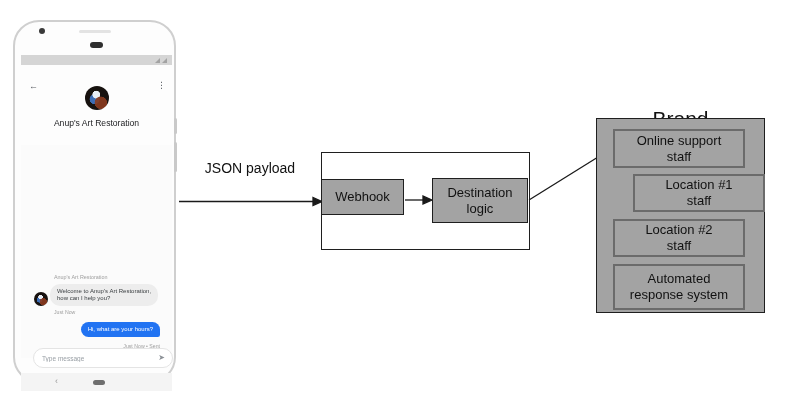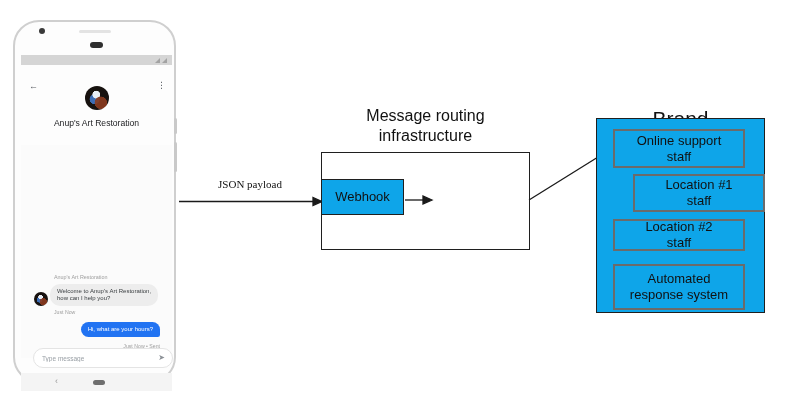--- a/index.html
+++ b/index.html
@@ -48,34 +48,34 @@
                   font-size:6.5px;color:#3c4043;padding:0 0 0 8px;}
   .composer-input::placeholder{color:#9aa0a6;}
   .send{font-size:8px;color:#8b9096;padding-right:7px;line-height:8px;}
   .navbar{position:absolute;left:0;top:318px;width:151px;height:18px;background:#f4f4f4;}
   .navback{position:absolute;left:34px;top:3px;font-size:9px;color:#9a9a9a;line-height:10px;}
   .homepill{position:absolute;left:72px;top:7px;width:12px;height:5px;border-radius:3px;background:#6e6e6e;}
 
   
   .arrows{position:absolute;left:0;top:0;}
   .lbl{position:absolute;text-align:center;color:#111;}
-  .payload{left:186px;top:178px;width:128px;font-size:11px;font-family:Liberation Serif, serif;}
+  .payload{left:186px;top:160px;width:128px;font-size:14px;}
   .routing-title{left:321px;top:106px;width:209px;font-size:16px;line-height:19.5px;white-space:pre-line;}
   .brand-title{left:596px;top:107px;width:169px;font-size:21px;}
-  .box{position:absolute;box-sizing:border-box;background:#0ea5e9;border:1.4px solid #1f1f1f;}
+  .box{position:absolute;box-sizing:border-box;background:#a3a3a3;border:1.4px solid #1f1f1f;}
   .routing{left:321px;top:152px;width:209px;height:98px;background:transparent;}
   .innerbox{display:flex;align-items:center;justify-content:center;text-align:center;
             font-size:13px;line-height:16px;white-space:pre-line;color:#111;}
   .webhook{left:321px;top:179px;width:83px;height:36px;}
   .dest{left:432px;top:178px;width:96px;height:45px;}
   .brand{left:596px;top:118px;width:169px;height:195px;}
   .brand-item{position:absolute;left:16px;width:132px;border:2px solid #6b6b6b;}
   .bi1{top:10px;height:39px;}
   .bi2{top:55px;height:38px;margin-left:20px;}
-  .bi3{top:100px;height:32px;}
+  .bi3{top:100px;height:38px;}
   .bi4{top:145px;height:46px;}
 </style>
 </head>
 <body>
 
 <div class="canvas">
 
   <div class="phone">
     <div class="cam"></div>
     <div class="spk-slot"></div>
@@ -121,24 +121,24 @@
       <line x1="179" y1="201.5" x2="314" y2="201.5"></line>
       <polygon points="322,201.5 313,197.5 313,205.5"></polygon>
       <line x1="405" y1="200" x2="425" y2="200"></line>
       <polygon points="432,200 423,196 423,204"></polygon>
       <line x1="529" y1="200" x2="604.5" y2="153"></line>
       <polygon points="612,148.5 606.2,156.2 602.5,150.3"></polygon>
     </g>
   </svg>
 
   <div class="lbl payload">JSON payload</div>
-  <div class="lbl routing-title">Message routing
-infrastructure</div>
   <div class="box routing"></div>
   <div class="box innerbox webhook">Webhook</div>
+  <div class="box innerbox dest">Destination
+logic</div>
 
   <div class="lbl brand-title">Brand</div>
   <div class="box brand">
     <div class="box innerbox brand-item bi1">Online support
 staff</div>
     <div class="box innerbox brand-item bi2">Location #1
 staff</div>
     <div class="box innerbox brand-item bi3">Location #2
 staff</div>
     <div class="box innerbox brand-item bi4">Automated

